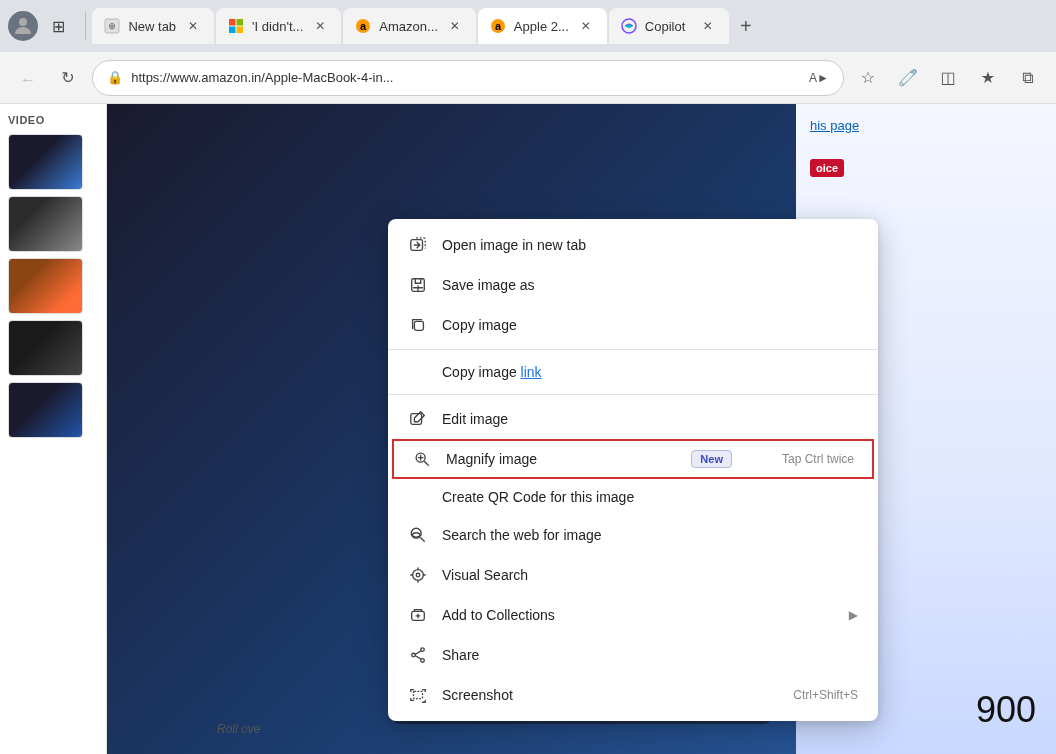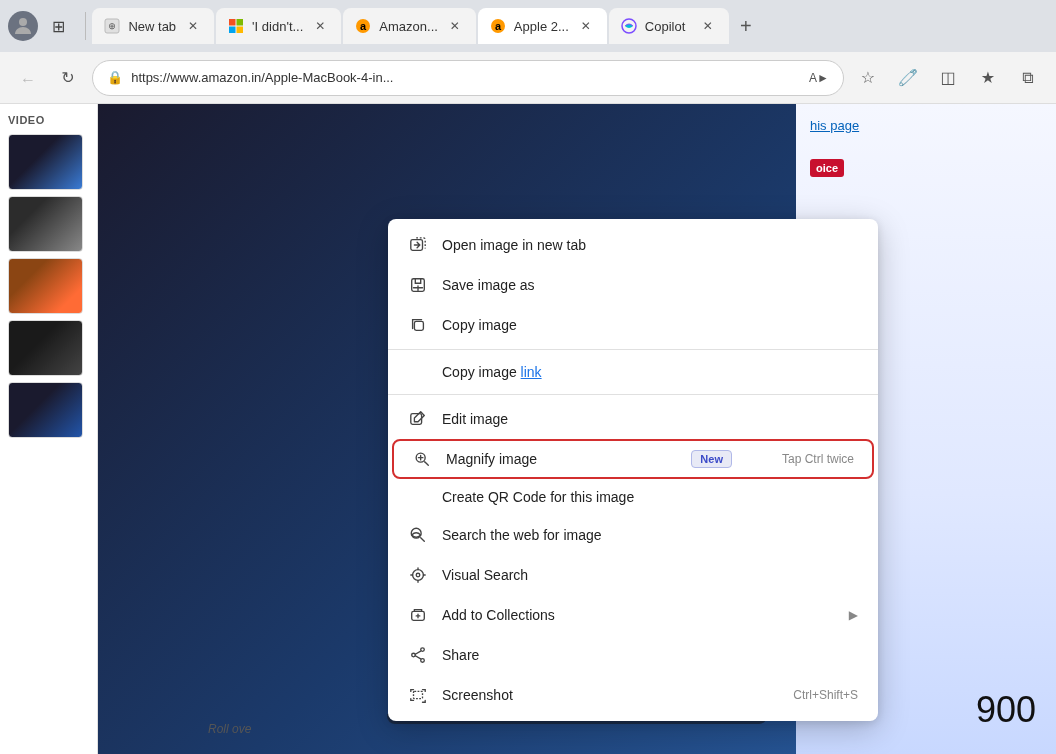--- a/index.html
+++ b/index.html
@@ -198,21 +198,21 @@
     
     .page-content {
       display: flex;
       flex: 1;
       overflow: hidden;
       position: relative;
     }
 
     
     .thumbnail-panel {
-      width: 98px;
+      width: 107px;
       background: #fff;
       padding: 8px 8px;
       display: flex;
       flex-direction: column;
       gap: 6px;
       overflow-y: auto;
       border-right: 1px solid #e0e0e0;
     }
     .video-label {
       font-size: 11px;
@@ -265,21 +265,21 @@
       padding: 10px 20px;
       cursor: pointer;
       gap: 14px;
       color: #222;
       position: relative;
     }
     .ctx-item.highlighted {
       background: #fff;
       outline: 2px solid #d32f2f;
       outline-offset: -2px;
-      border-radius: 8px;
+      border-radius: 0;
       margin: 0 4px;
     }
 
     .ctx-icon {
       width: 20px;
       height: 20px;
       display: flex;
       align-items: center;
       justify-content: center;
       flex-shrink: 0;

